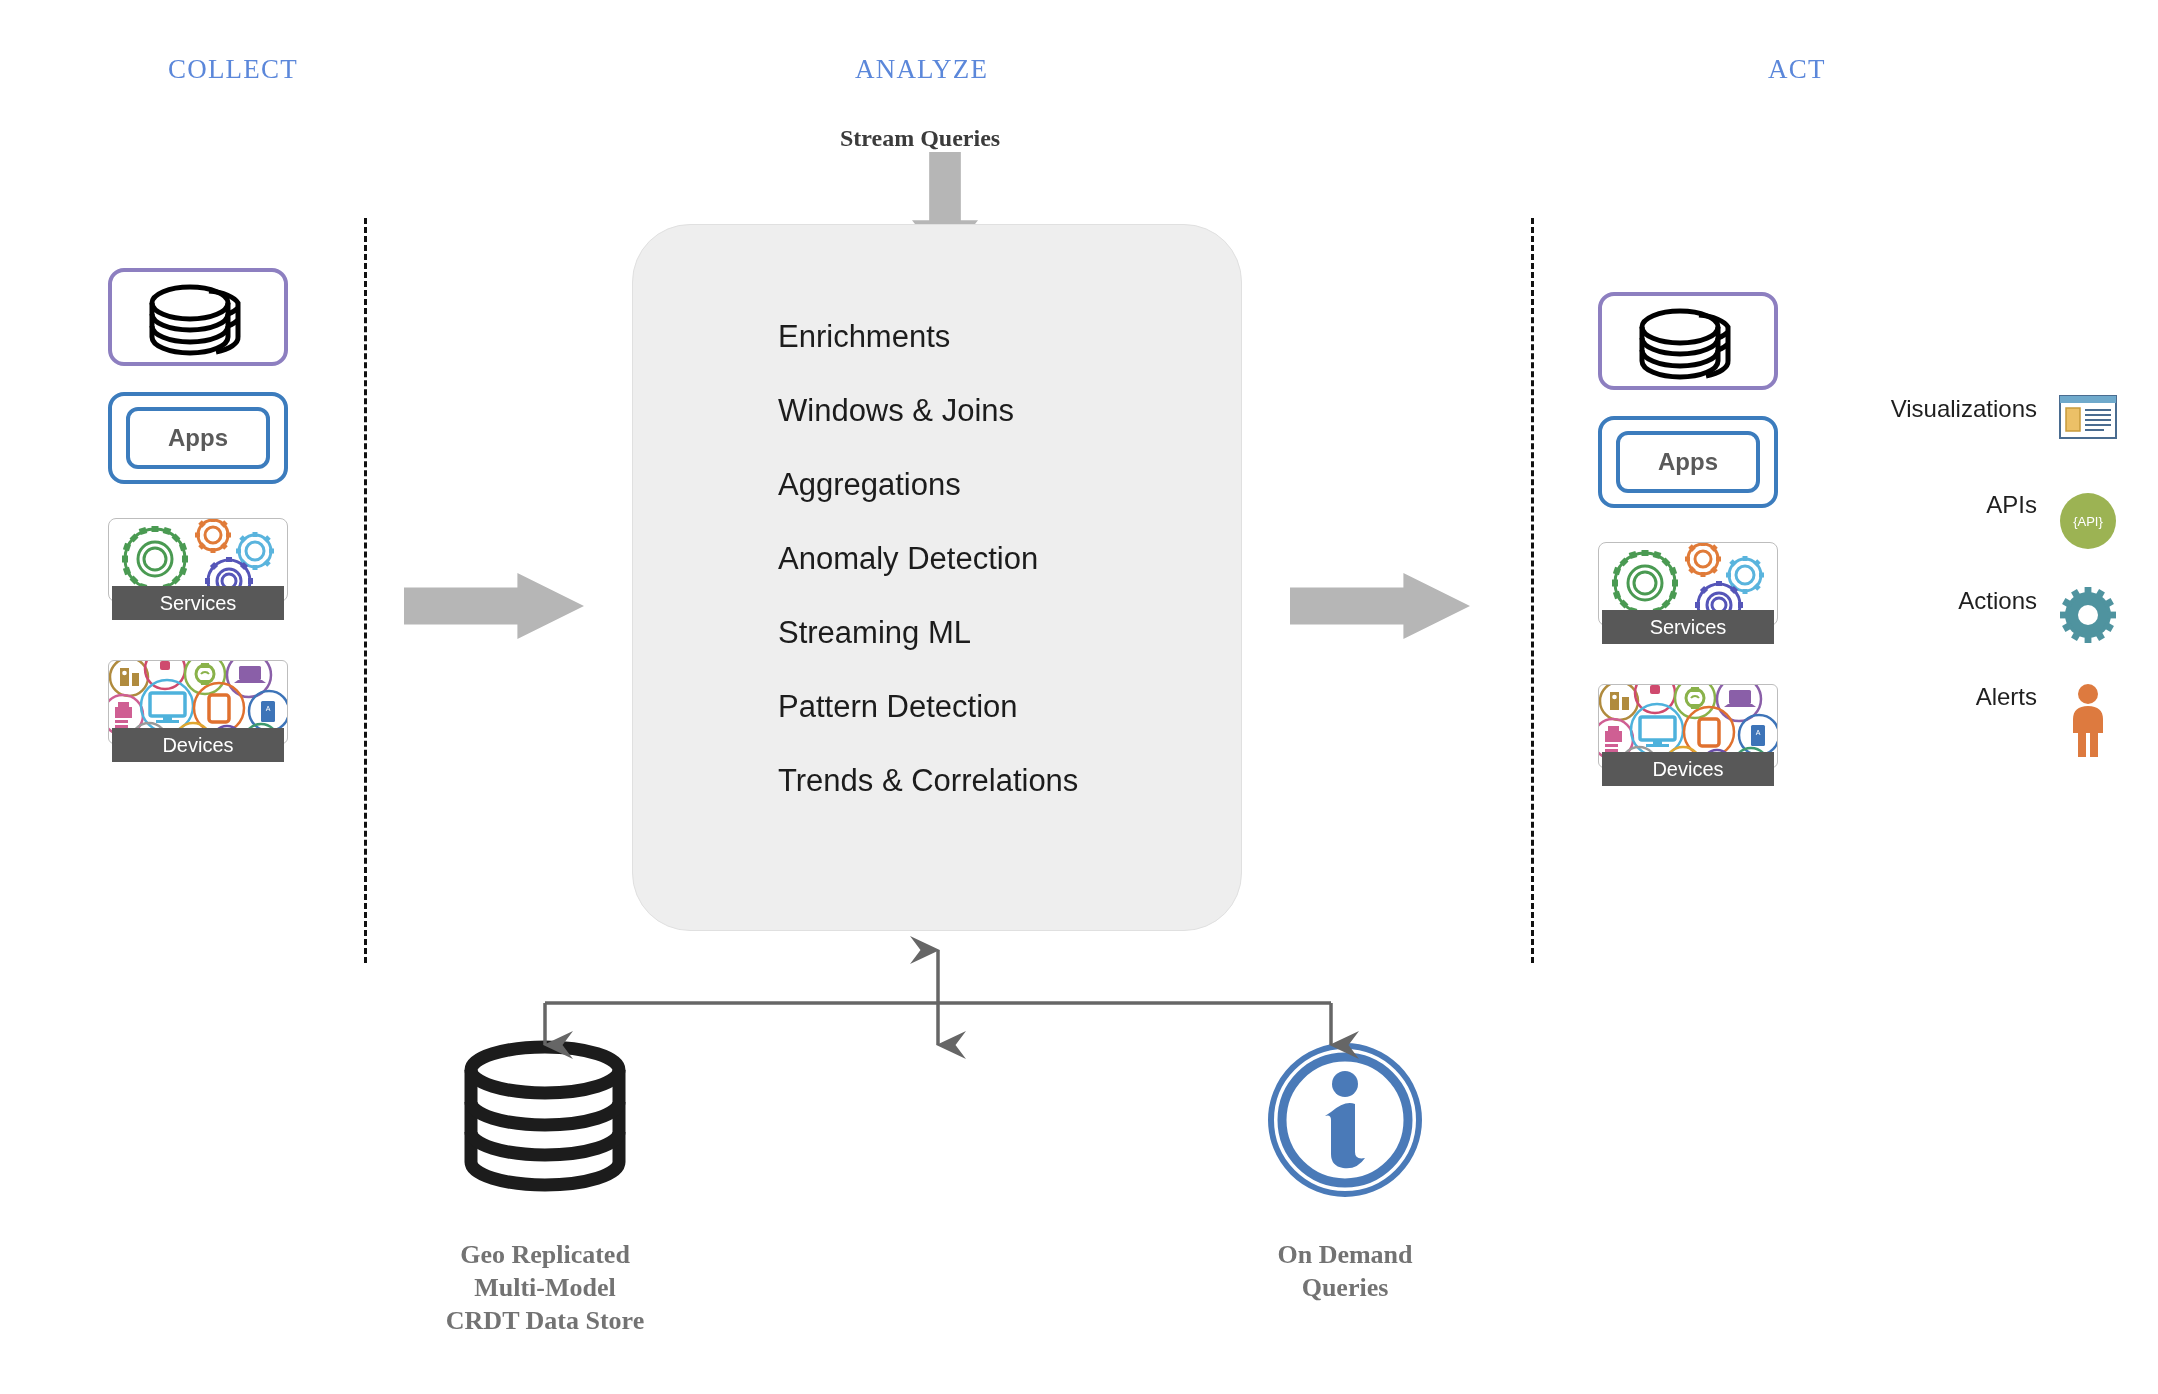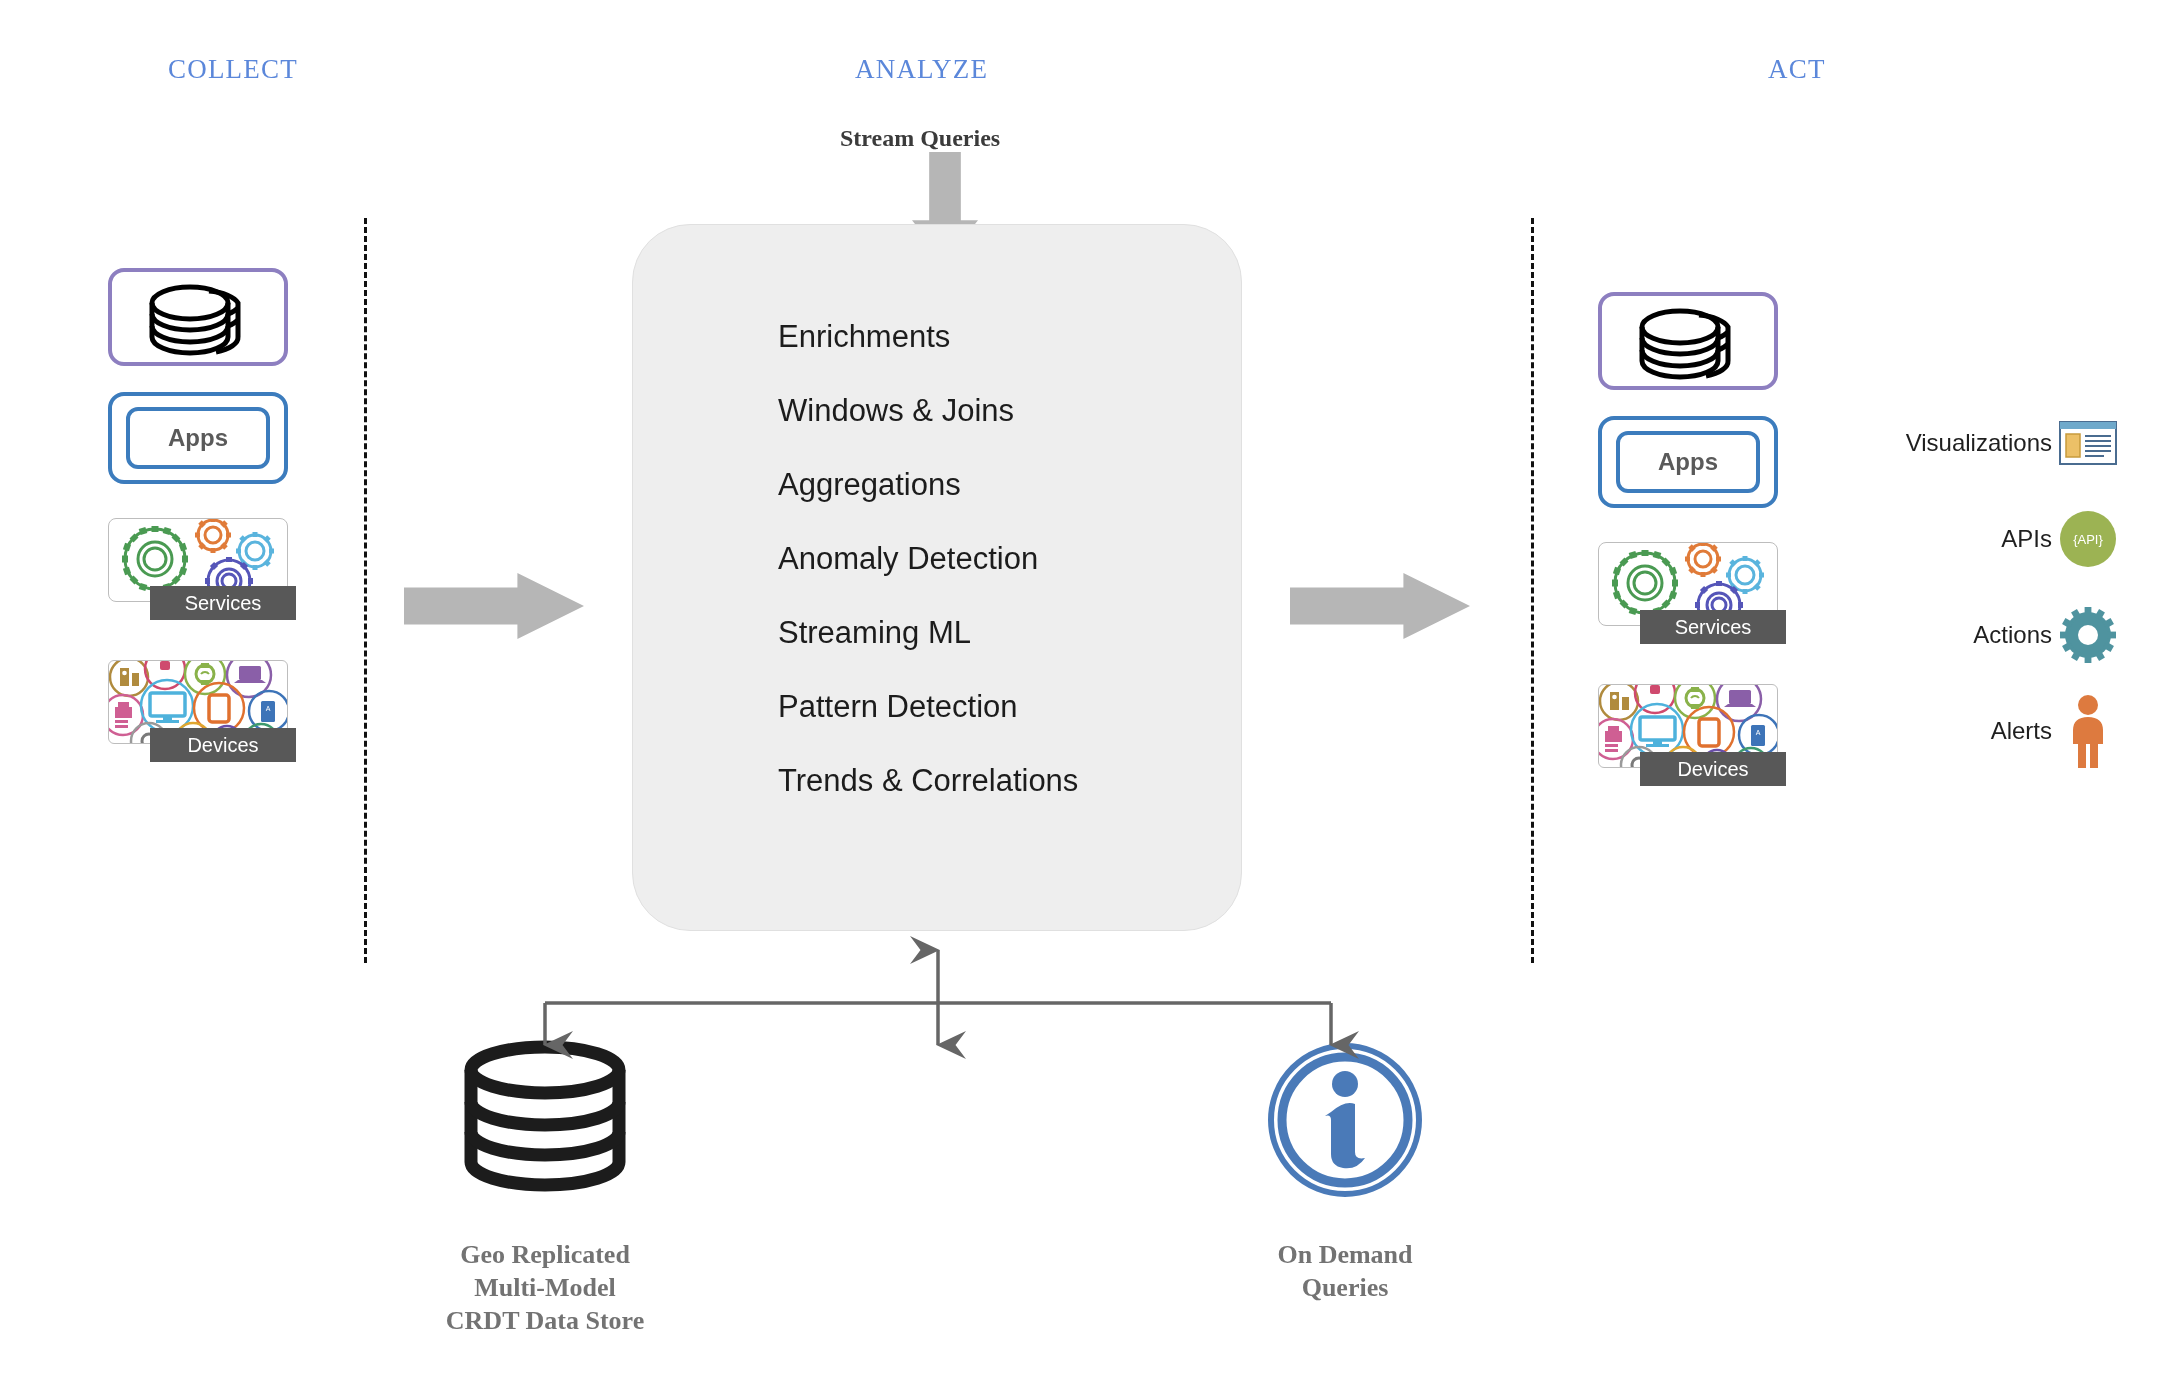--- a/index.html
+++ b/index.html
@@ -137,44 +137,43 @@
     overflow: hidden;
     position: relative;
     box-sizing: border-box;
   }
   .thumb-card.devices { border-radius: 6px; }
   .thumb-caption {
     position: absolute;
     left: 50%;
     transform: translateX(-50%);
     top: 68px;
-    width: 146px;
+    width: 172px;
     height: 34px;
     background: #585858;
     color: #ffffff;
     font-family: "Liberation Sans", sans-serif;
     font-size: 20px;
     line-height: 34px;
     text-align: center;
     white-space: nowrap;
-    margin-left: 25px;
   }
 
   
   #act-outputs {
     position: absolute;
     left: 1830px; top: 395px;
     width: 290px;
   }
   .act-row {
     display: flex;
-    align-items: center;
+    align-items: flex-start;
     justify-content: flex-end;
     height: 96px;
-    gap: 4px;
+    gap: 19px;
   }
   .act-label {
     font-family: "Liberation Sans", sans-serif;
     font-size: 24px;
     color: #1f1f1f;
     white-space: nowrap;
     text-align: right;
   }
   .act-icon { width: 64px; display: flex; justify-content: center; align-items: center; }
 

